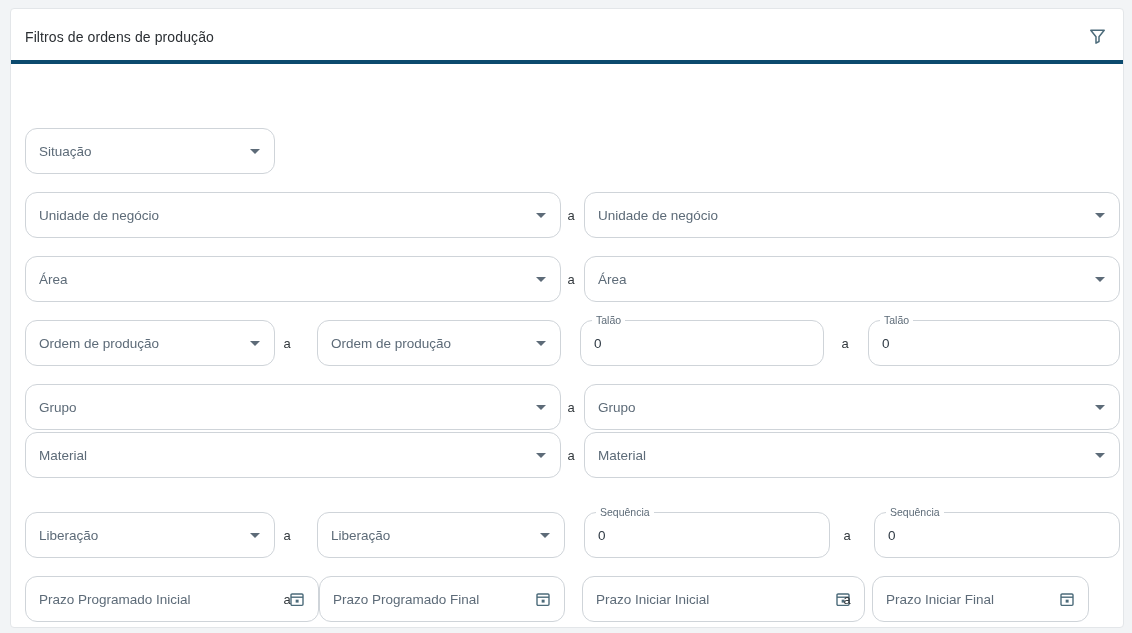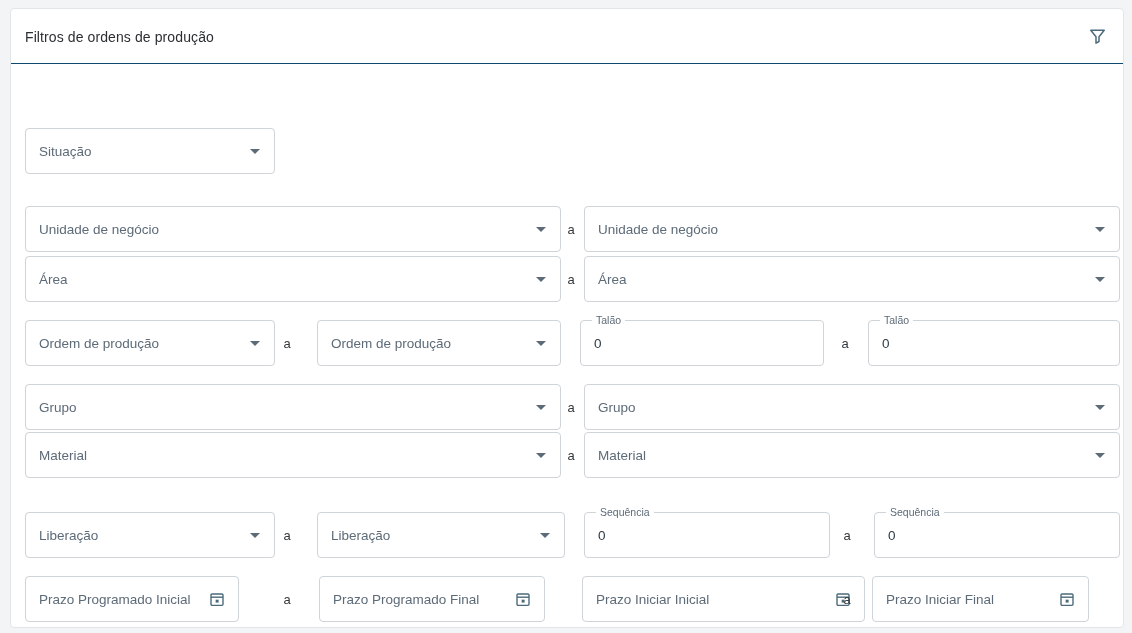--- a/index.html
+++ b/index.html
@@ -18,21 +18,21 @@
     width: 1114px; height: 620px;
     background: #ffffff;
     border: 1px solid #e3e6e9;
     border-radius: 4px;
   }
 
   
   #card-header {
     position: relative;
     height: 55px;
-    border-bottom: 1px solid #0c4a6e;
+    border-bottom: 4px solid #0c4a6e;
   }
   #card-title {
     position: absolute;
     left: 14px; top: 0; height: 55px;
     display: flex; align-items: center;
     font-size: 14px;
     color: #2b2f33;
     letter-spacing: .1px;
   }
   #filter-icon-btn {
@@ -48,21 +48,21 @@
   #form-body { position: relative; }
 
   .row { position: absolute; left: 0; width: 100%; height: 50px; }
 
   
   .field {
     position: absolute;
     top: 0;
     height: 46px;
     border: 1px solid #cfd4d9;
-    border-radius: 4px;
+    border-radius: 12px;
     background: #fff;
     display: flex;
     align-items: center;
     cursor: pointer;
   }
   .field .ph {
     flex: 1 1 auto;
     padding-left: 13px;
     font-size: 13.5px;
     color: #5d6b78;
@@ -145,21 +145,21 @@
 
     <div class="row" style="top:64px">
       <div class="field" style="left:14px;width:250px">
         <span class="ph">Situação</span>
         <span class="caret">
             <i></i>
           </span>
       </div>
     </div>
 
-    <div class="row" style="top:142px">
+    <div class="row" style="top:128px">
       <div class="field" style="left:14px;width:536px">
         <span class="ph">Unidade de negócio</span>
         <span class="caret">
             <i></i>
           </span>
       </div>
       <div class="sep" style="left:552px">a</div>
       <div class="field" style="left:573px;width:536px">
         <span class="ph">Unidade de negócio</span>
         <span class="caret">
@@ -260,32 +260,32 @@
         <span class="val">0</span>
       </div>
       <div class="sep" style="left:828px">a</div>
       <div class="field notched" style="left:863px;width:246px">
         <span class="notch">Sequência</span>
         <span class="val">0</span>
       </div>
     </div>
 
     <div class="row" style="top:512px">
-      <div class="field" style="left:14px;width:214px">
+      <div class="field" style="left:14px;width:294px">
         <span class="ph">Prazo Programado Inicial</span>
         <span class="cal">
           <svg width="16" height="16" viewBox="0 0 24 24" aria-hidden="true">
             <rect x="3" y="4.5" width="18" height="17" rx="1.6" fill="none" stroke="#4c6b7a" stroke-width="2.1"></rect>
             <line x1="3" y1="9.3" x2="21" y2="9.3" stroke="#4c6b7a" stroke-width="2.1"></line>
             <rect x="10" y="13" width="4.4" height="4.4" fill="#4c6b7a"></rect>
           </svg>
         </span>
       </div>
       <div class="sep" style="left:268px">a</div>
-      <div class="field" style="left:308px;width:226px">
+      <div class="field" style="left:308px;width:246px">
         <span class="ph">Prazo Programado Final</span>
         <span class="cal">
           <svg width="16" height="16" viewBox="0 0 24 24" aria-hidden="true">
             <rect x="3" y="4.5" width="18" height="17" rx="1.6" fill="none" stroke="#4c6b7a" stroke-width="2.1"></rect>
             <line x1="3" y1="9.3" x2="21" y2="9.3" stroke="#4c6b7a" stroke-width="2.1"></line>
             <rect x="10" y="13" width="4.4" height="4.4" fill="#4c6b7a"></rect>
           </svg>
         </span>
       </div>
       <div class="field" style="left:571px;width:283px">

